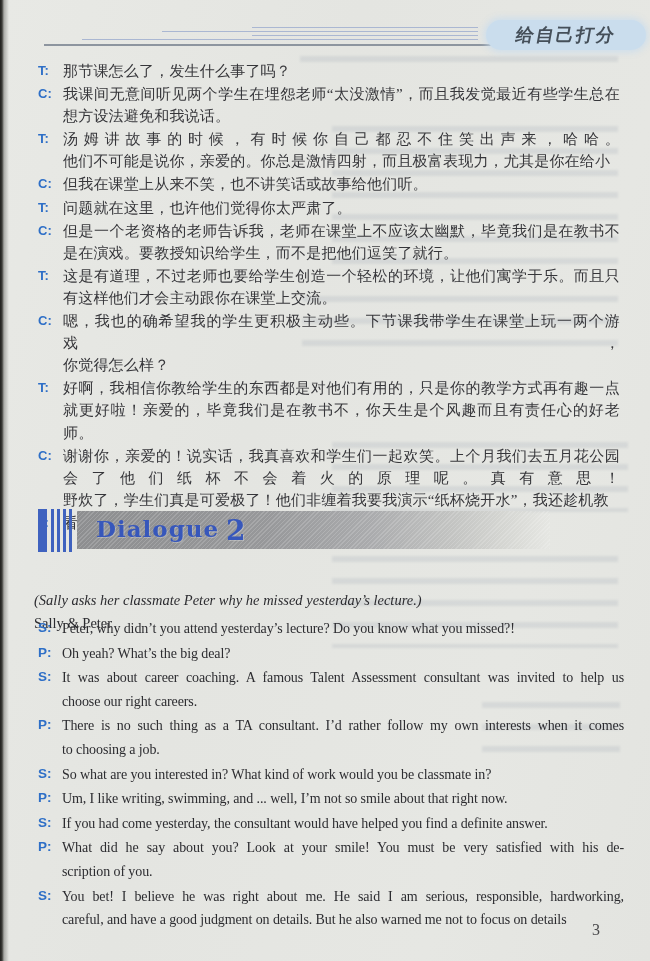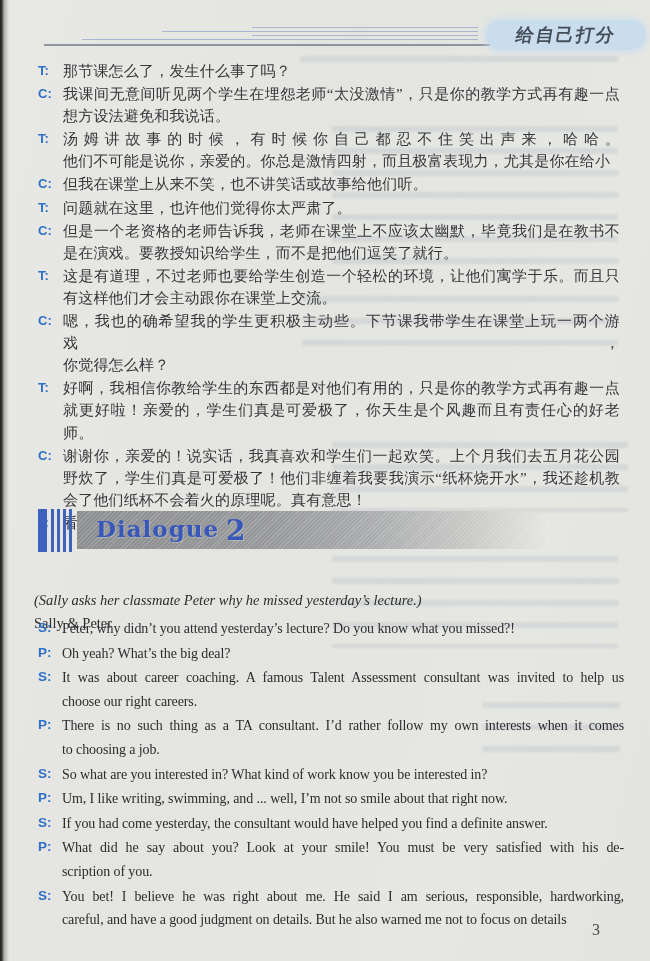--- a/index.html
+++ b/index.html
@@ -141,21 +141,21 @@
   <div class="turn">
     <span class="spk">T:</span>
     <div class="lines">
           <div class="line">那节课怎么了，发生什么事了吗？</div>
         </div>
   </div>
 
   <div class="turn">
     <span class="spk">C:</span>
     <div class="lines">
-          <div class="line">我课间无意间听见两个学生在埋怨老师“太没激情”，只是你的教学方式再有趣一点</div>
+          <div class="line">我课间无意间听见两个学生在埋怨老师“太没激情”，而且我发觉最近有些学生总在</div>
           <div class="line">想方设法避免和我说话。</div>
         </div>
   </div>
 
   <div class="turn">
     <span class="spk">T:</span>
     <div class="lines">
           <div class="line">汤姆讲故事的时候，有时候你自己都忍不住笑出声来，哈哈。</div>
           <div class="line">他们不可能是说你，亲爱的。你总是激情四射，而且极富表现力，尤其是你在给小</div>
         </div>
@@ -196,30 +196,30 @@
     <div class="lines">
           <div class="line">嗯，我也的确希望我的学生更积极主动些。下节课我带学生在课堂上玩一两个游戏，</div>
           <div class="line">你觉得怎么样？</div>
         </div>
   </div>
 
   <div class="turn">
     <span class="spk">T:</span>
     <div class="lines">
           <div class="line">好啊，我相信你教给学生的东西都是对他们有用的，只是你的教学方式再有趣一点</div>
-          <div class="line">就更好啦！亲爱的，学生们真是可爱极了，你天生是个风趣而且有责任心的好老师。</div>
+          <div class="line">就更好啦！亲爱的，毕竟我们是在教书不，你天生是个风趣而且有责任心的好老师。</div>
         </div>
   </div>
 
   <div class="turn">
     <span class="spk">C:</span>
     <div class="lines">
           <div class="line">谢谢你，亲爱的！说实话，我真喜欢和学生们一起欢笑。上个月我们去五月花公园</div>
+          <div class="line">会了他们纸杯不会着火的原理呢。真有意思！</div>
           <div class="line">野炊了，学生们真是可爱极了！他们非缠着我要我演示“纸杯烧开水”，我还趁机教</div>
-          <div class="line">会了他们纸杯不会着火的原理呢。真有意思！</div>
         </div>
   </div>
 
   <div class="turn">
     <span class="spk">T:</span>
     <div class="lines">
           <div class="line">看，我也的确希望我的学生更积极主动些。</div>
         </div>
   </div>
 </section>
@@ -267,21 +267,21 @@
     <span class="spk">P:</span>
     <div class="lines">
           <div class="line">There is no such thing as a TA consultant. I’d rather follow my own interests when it comes</div>
           <div class="line">to choosing a job.</div>
         </div>
   </div>
 
   <div class="turn">
     <span class="spk">S:</span>
     <div class="lines">
-          <div class="line">So what are you interested in? What kind of work know you be interested in?</div>
+          <div class="line">So what are you interested in? What kind of work would you be classmate in?</div>
         </div>
   </div>
 
   <div class="turn">
     <span class="spk">P:</span>
     <div class="lines">
           <div class="line">Um, I like writing, swimming, and ... well, I’m not so smile about that right now.</div>
         </div>
   </div>
 

